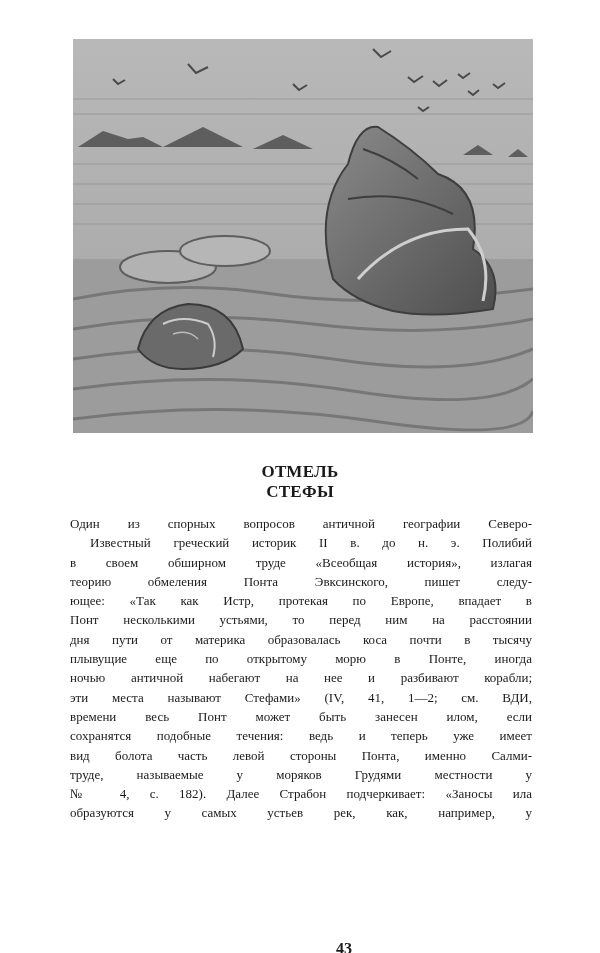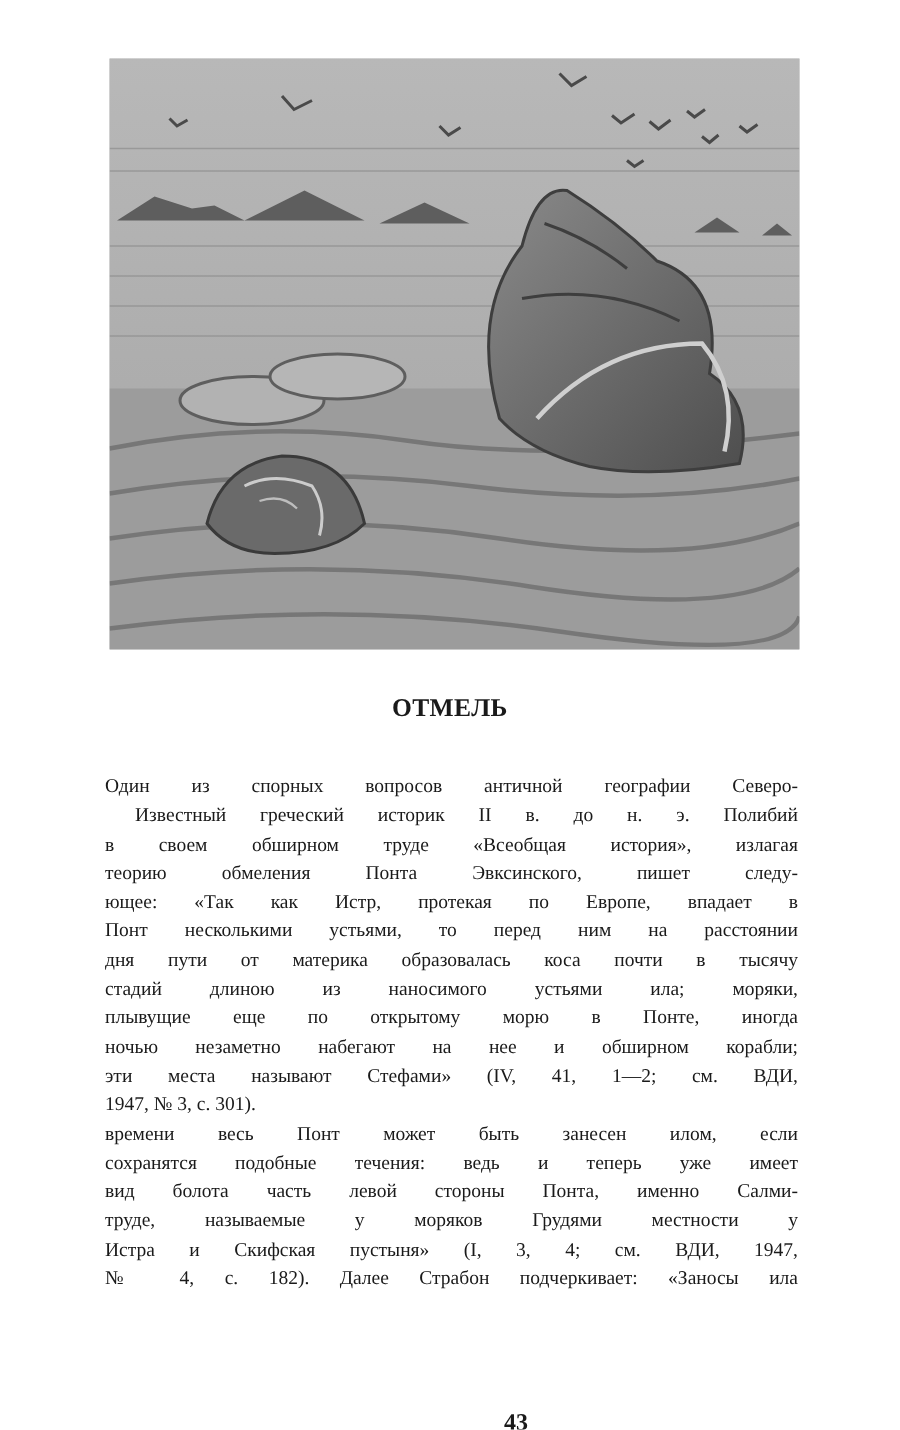--- a/index.html
+++ b/index.html
@@ -82,36 +82,35 @@
     <g>
       <path d="M65 310 Q75 270 115 265 Q160 265 170 310 Q150 330 110 330 Q80 330 65 310 Z" fill="#6a6a6a" stroke="#3a3a3a" stroke-width="2"></path>
       <path d="M90 285 Q110 275 135 285 Q145 300 140 318" stroke="#cccccc" fill="none" stroke-width="2"></path>
       <path d="M100 295 Q115 290 125 300" stroke="#bdbdbd" fill="none" stroke-width="1.5"></path>
     </g>
   </svg>
 </div>
 
 <div class="title">
   <div>ОТМЕЛЬ</div>
+  <div>СТЕФЫ</div>
 </div>
 
 <div class="text">
   <span class="line">Один из спорных вопросов античной географии Северо-</span>
   <span class="line indent">Известный греческий историк II в. до н. э. Полибий</span>
   <span class="line">в своем обширном труде «Всеобщая история», излагая</span>
   <span class="line">теорию обмеления Понта Эвксинского, пишет следу-</span>
   <span class="line">ющее: «Так как Истр, протекая по Европе, впадает в</span>
   <span class="line">Понт несколькими устьями, то перед ним на расстоянии</span>
   <span class="line">дня пути от материка образовалась коса почти в тысячу</span>
-  <span class="line">стадий длиною из наносимого устьями ила; моряки,</span>
   <span class="line">плывущие еще по открытому морю в Понте, иногда</span>
-  <span class="line">ночью незаметно набегают на нее и обширном корабли;</span>
+  <span class="line">ночью античной набегают на нее и разбивают корабли;</span>
   <span class="line">эти места называют Стефами» (IV, 41, 1—2; см. ВДИ,</span>
-  <span class="line last">1947, № 3, с. 301).</span>
   <span class="line">времени весь Понт может быть занесен илом, если</span>
   <span class="line">сохранятся подобные течения: ведь и теперь уже имеет</span>
   <span class="line">вид болота часть левой стороны Понта, именно Салми-</span>
   <span class="line">труде, называемые у моряков Грудями местности у</span>
-  <span class="line">Истра и Скифская пустыня» (I, 3, 4; см. ВДИ, 1947,</span>
   <span class="line">№ 4, с. 182). Далее Страбон подчеркивает: «Заносы ила</span>
+  <span class="line">образуются у самых устьев рек, как, например, у</span>
 </div>
 
 <div class="page-number">43</div>
 
 </body></html>

